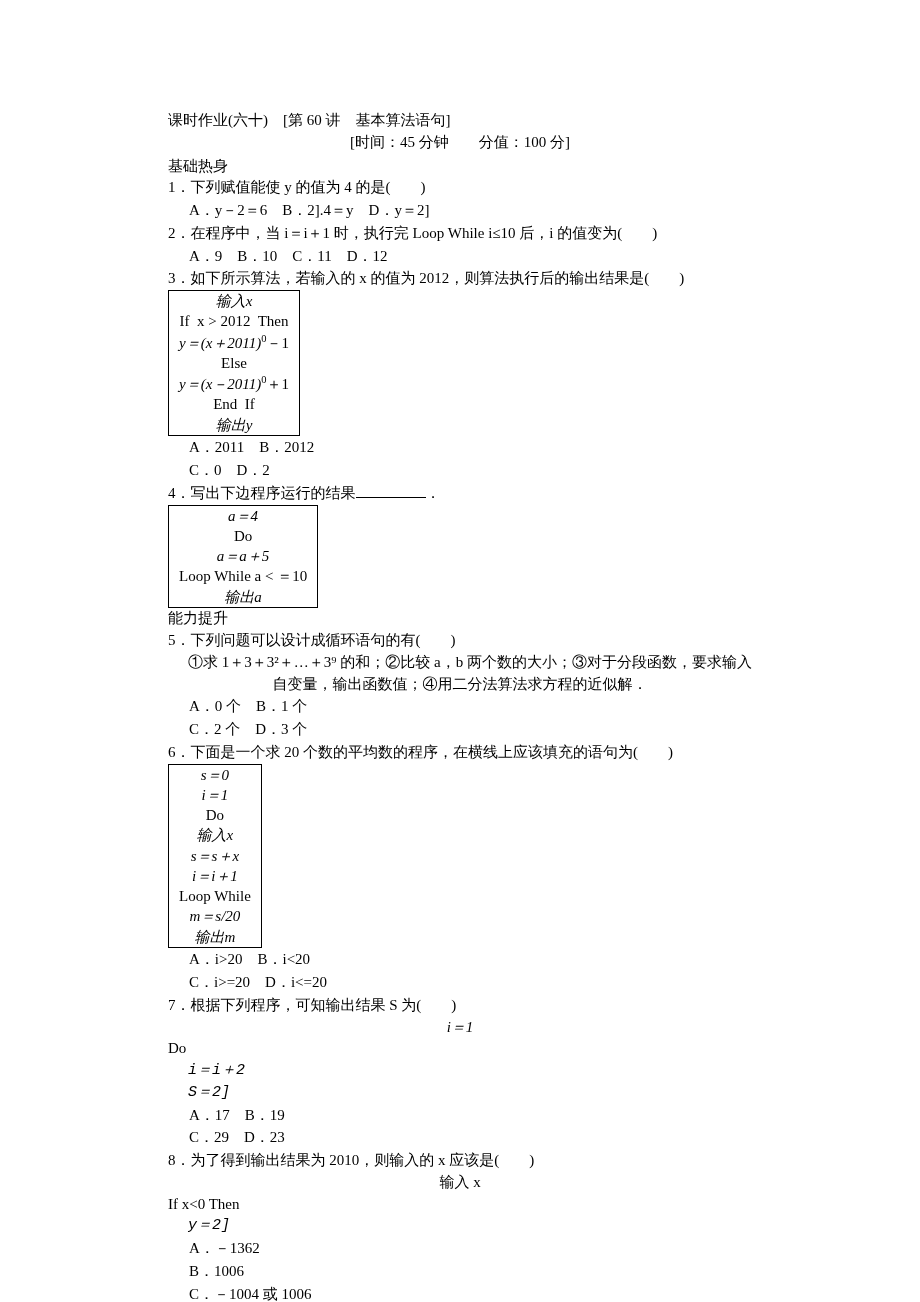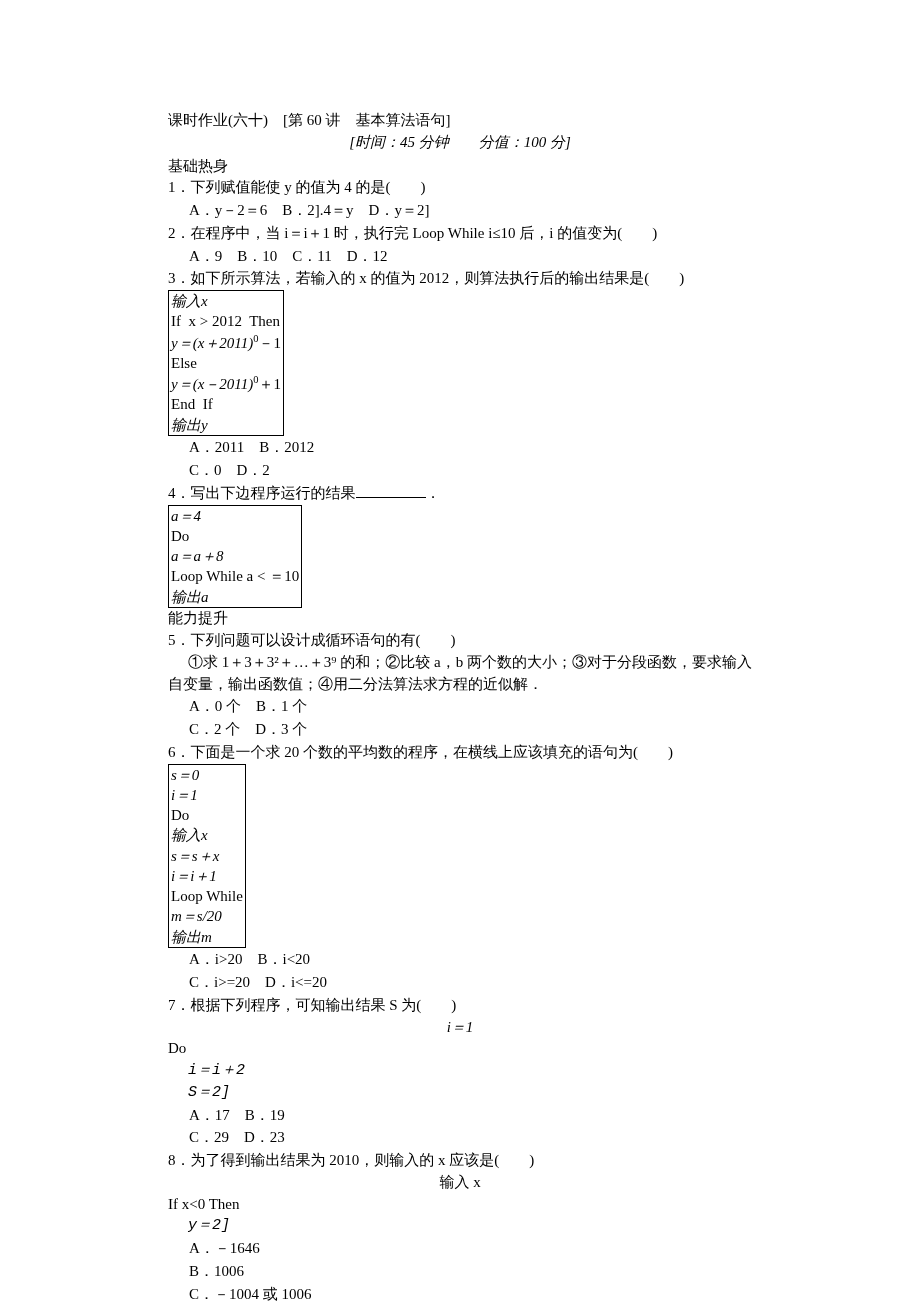--- a/index.html
+++ b/index.html
@@ -13,32 +13,32 @@
     width: 920px;
     box-sizing: border-box;
   }
   .title-line {
     text-align: left;
     white-space: pre;
   }
   .sub-line {
     text-align: center;
     white-space: pre;
-    font-style: italic;
   }
   .section { }
   .q { margin: 0; }
   .opts { margin: 1px; padding-left: 20px; }
   .codebox {
     border: 1px solid #000;
     display: inline-block;
-    padding: 0 2px;
+    padding: 0 10px;
     line-height: 1.35;
     font-family: "SimSun", serif;
     white-space: pre;
+    text-align: center;
   }
   .codebox .it { font-style: italic; }
   .ital { font-style: italic; }
   .blank { display:inline-block; border-bottom:1px solid #000; width:70px; vertical-align:baseline;}
   .indent { padding-left: 20px; font-family: Liberation Mono, monospace; }
   .center-pre { text-align:center; white-space:pre; }
   sup { font-size: 0.7em; }
   .spacer { height: 2px; }
 </style>
 </head>
@@ -65,28 +65,28 @@
 <span>Else</span>
 <span><span class="it">y＝(x－2011)</span><sup>0</sup><span>＋1</span></span>
 <span>End  If</span>
 <span><span class="it">输出y</span></span></div>
 <div class="opts">A．2011　B．2012</div>
 <div class="opts">C．0　D．2</div>
 
 <div class="q"><span>4．写出下边程序运行的结果</span><span class="blank"></span><span>．</span></div>
 <div class="codebox"><span><span class="it">a＝4</span></span>
 <span>Do</span>
-<span><span class="it">a＝a＋8</span></span>
+<span><span class="it">a＝a＋5</span></span>
 <span>Loop While a &lt; ＝10</span>
 <span><span class="it">输出a</span></span></div>
 
 <div class="section">能力提升</div>
 
 <div class="q">5．下列问题可以设计成循环语句的有(　　)</div>
-<div style="text-indent:20px;">①求 1＋3＋3²＋…＋3⁹ 的和；②比较 a，b 两个数的大小；③对于分段函数，要求输入自变量，输出函数值；④用二分法算法求方程的近似解．</div>
+<div style="text-indent:20px;text-align:center;">①求 1＋3＋3²＋…＋3⁹ 的和；②比较 a，b 两个数的大小；③对于分段函数，要求输入自变量，输出函数值；④用二分法算法求方程的近似解．</div>
 <div class="opts">A．0 个　B．1 个</div>
 <div class="opts">C．2 个　D．3 个</div>
 
 <div class="q">6．下面是一个求 20 个数的平均数的程序，在横线上应该填充的语句为(　　)</div>
 <div class="codebox"><span><span class="it">s＝0</span></span>
 <span><span class="it">i＝1</span></span>
 <span>Do</span>
 <span><span class="it">输入x</span></span>
 <span><span class="it">s＝s＋x</span></span>
 <span><span class="it">i＝i＋1</span></span>
@@ -101,19 +101,19 @@
 <div>Do</div>
 <div class="indent"><span class="ital">  i＝i＋2</span></div>
 <div class="indent"><span class="ital">  S＝2]</span></div>
 <div class="opts">A．17　B．19</div>
 <div class="opts">C．29　D．23</div>
 
 <div class="q">8．为了得到输出结果为 2010，则输入的 x 应该是(　　)</div>
 <div class="center-pre">输入 x</div>
 <div>If x&lt;0 Then</div>
 <div class="indent"><span class="ital">  y＝2]</span></div>
-<div class="opts">A．－1646</div>
+<div class="opts">A．－1362</div>
 <div class="opts">B．1006</div>
 <div class="opts">C．－1004 或 1006</div>
 <div class="opts">D．－1004 或 1005</div>
 
 
 
 
 </body></html>

